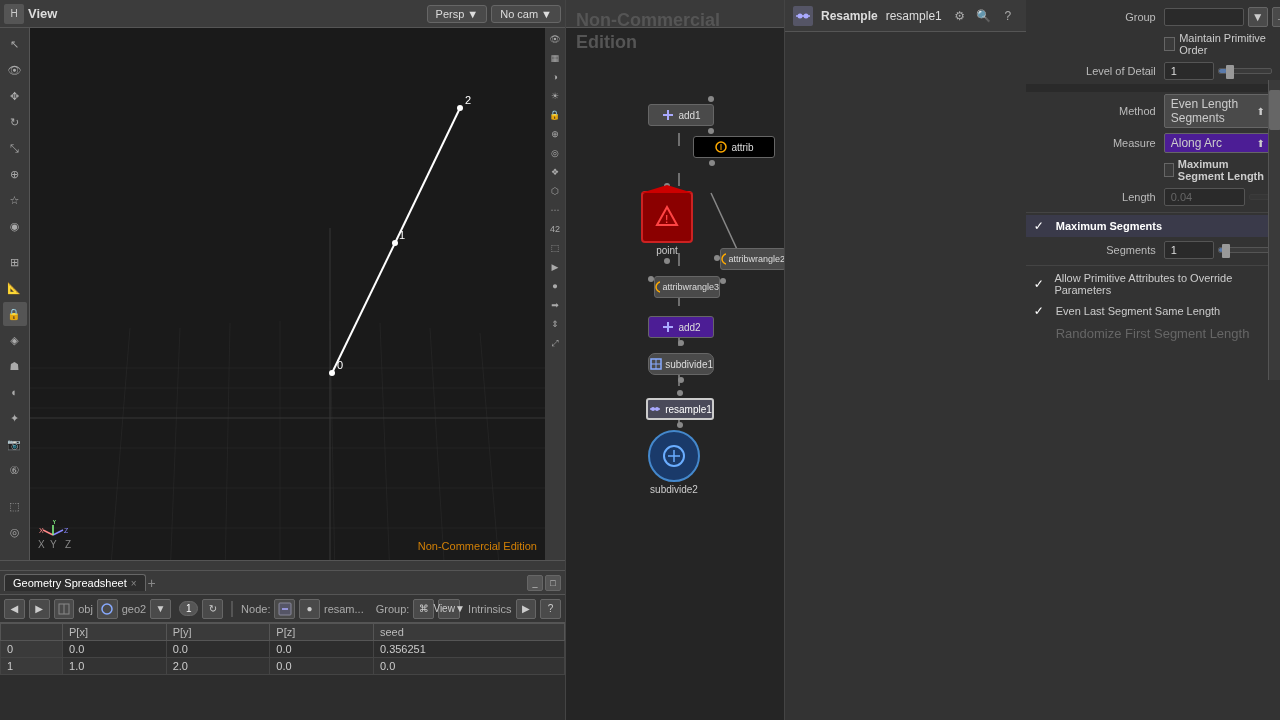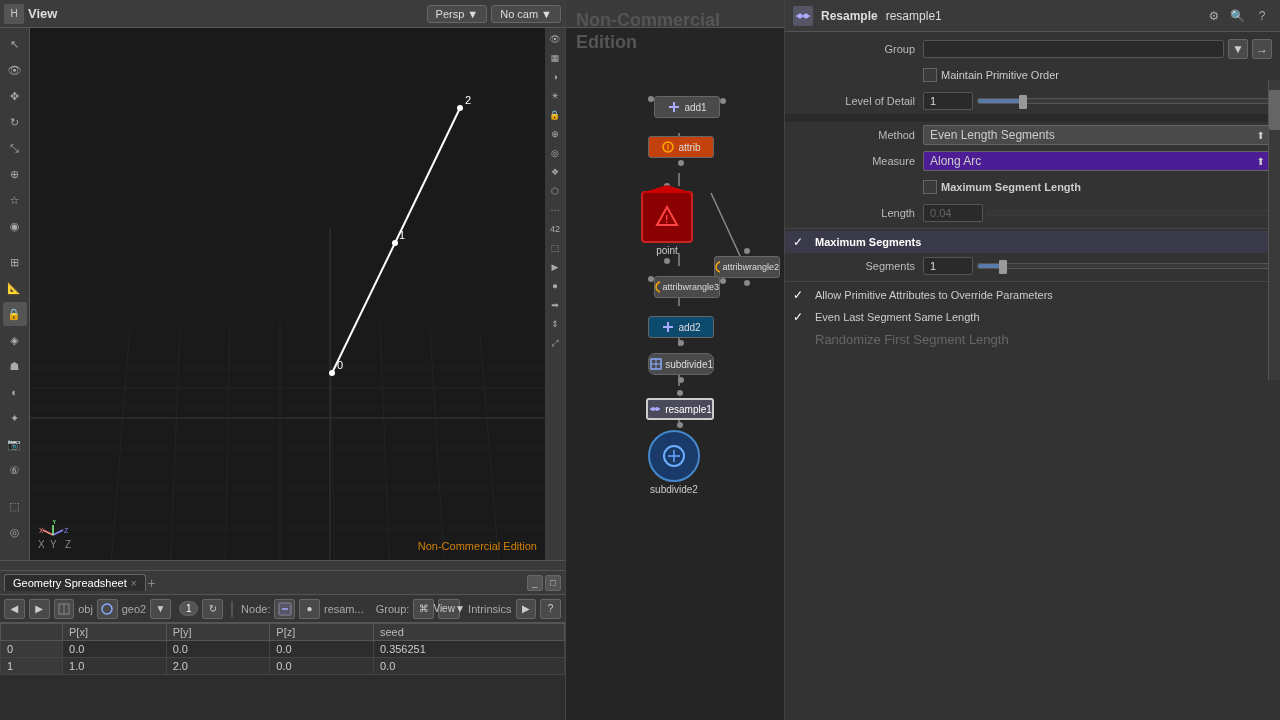--- a/index.html
+++ b/index.html
@@ -47,21 +47,21 @@
     .spreadsheet-table td { border: 1px solid #444; padding: 2px 6px; color: #ccc; background: #2d2d2d; }
     .spreadsheet-table tr:nth-child(even) td { background: #333; }
     .row-index { color: #888; background: #3a3a3a !important; }
 
     
     .middle-panel { width: 220px; height: 720px; background: #252525; position: relative; overflow: hidden; border-left: 1px solid #444; border-right: 1px solid #444; }
     .middle-header { height: 28px; background: #3a3a3a; border-bottom: 1px solid #555; display: flex; align-items: center; padding: 0 8px; }
     .watermark-mid { position: absolute; top: 10px; left: 10px; color: #555; font-size: 18px; font-weight: bold; line-height: 1.2; pointer-events: none; }
 
     
-    .right-panel { width: 495px; height: 720px; background: #333; display: flex; flex-direction: column; }
+    .right-panel { width: 495px; height: 720px; background: #333; display: flex; flex-direction: row; }
     .right-header { height: 32px; background: #3a3a3a; display: flex; align-items: center; padding: 0 8px; gap: 8px; border-bottom: 1px solid #555; }
     .resample-icon { width: 20px; height: 20px; background: #556; border-radius: 2px; }
     .tab-label { color: #ddd; font-size: 12px; font-weight: bold; }
     .node-name { color: #ddd; font-size: 12px; }
     .header-icons { margin-left: auto; display: flex; gap: 4px; }
     .hdr-icon { width: 20px; height: 20px; display: flex; align-items: center; justify-content: center; color: #aaa; font-size: 12px; cursor: pointer; }
 
     .properties-body { flex: 1; overflow-y: auto; padding: 4px 0; }
     .prop-row { display: flex; align-items: center; min-height: 26px; padding: 2px 8px; }
     .prop-label { width: 130px; text-align: right; padding-right: 8px; color: #bbb; font-size: 11px; flex-shrink: 0; }
@@ -314,36 +314,36 @@
         <line x1="113" y1="225" x2="113" y2="238" stroke="#888" stroke-width="1.5"></line>
         <line x1="113" y1="265" x2="113" y2="278" stroke="#888" stroke-width="1.5"></line>
         <line x1="113" y1="305" x2="113" y2="318" stroke="#888" stroke-width="1.5"></line>
         <line x1="113" y1="345" x2="113" y2="358" stroke="#888" stroke-width="1.5"></line>
         <line x1="113" y1="385" x2="113" y2="395" stroke="#888" stroke-width="1.5"></line>
 
         <line x1="145" y1="165" x2="175" y2="230" stroke="#888" stroke-width="1.5"></line>
       </svg>
 
       <div style="position:absolute; top:68px; left:82px; display:flex; align-items:center; gap:6px;">
-        <div style="display:flex; flex-direction:row; align-items:flex-start;">
+        <div style="display:flex; flex-direction:column; align-items:flex-end;">
           <div style="width:6px; height:6px; border-radius:50%; background:#888; margin-bottom:2px;"></div>
           <div style="width:66px; height:22px; background:#4a4a4a; border:1px solid #666; border-radius:3px; display:flex; align-items:center; justify-content:center;">
             <svg width="14" height="14" xmlns="http://www.w3.org/2000/svg">
                 <rect x="2" y="6" width="10" height="2" fill="#aaf"></rect>
                 <rect x="6" y="2" width="2" height="10" fill="#aaf"></rect>
               </svg>
             <span style="font-size:10px; color:#ddd; margin-left:3px;">add1</span>
           </div>
           <div style="width:6px; height:6px; border-radius:50%; background:#888; margin-top:2px;"></div>
         </div>
       </div>
 
       <div style="position:absolute; top:108px; left:82px; display:flex; align-items:center;">
         <div style="display:flex; flex-direction:column; align-items:center;">
-          <div style="width:66px; height:22px; background:#c2410c; border:1px solid #666; border-radius:3px; display:flex; align-items:center; justify-content:center;">
+          <div style="width:82px; height:22px; background:#000000; border:1px solid #666; border-radius:3px; display:flex; align-items:center; justify-content:center;margin-left:45px;">
             <svg width="14" height="14" xmlns="http://www.w3.org/2000/svg">
                 <circle cx="7" cy="7" r="5" fill="none" stroke="#fa0" stroke-width="1.5"></circle>
                 <line x1="7" y1="4" x2="7" y2="10" stroke="#fa0" stroke-width="1"></line>
               </svg>
             <span style="font-size:10px; color:#ddd; margin-left:3px;">attrib</span>
           </div>
           <div style="width:6px; height:6px; border-radius:50%; background:#888; margin-top:2px;"></div>
         </div>
       </div>
 
@@ -356,21 +356,21 @@
               <polygon points="12,2 22,20 2,20" fill="none" stroke="#ff4444" stroke-width="2"></polygon>
               <text x="10" y="18" fill="#ff4444" font-size="10" font-weight="bold">!</text>
             </svg>
           </div>
           <span style="font-size:10px; color:#ccc; margin-top:2px;">point</span>
           <div style="width:6px; height:6px; border-radius:50%; background:#888; margin-top:2px;"></div>
         </div>
       </div>
 
       <div style="position:absolute; top:220px; left:148px;">
-        <div style="display:flex; flex-direction:column; align-items:center;">
+        <div style="display:flex; flex-direction:row; align-items:center;">
           <div style="width:6px; height:6px; border-radius:50%; background:#888; margin-bottom:2px;"></div>
           <div style="width:66px; height:22px; background:#4a4a4a; border:1px solid #666; border-radius:3px; display:flex; align-items:center; justify-content:center;">
             <svg width="12" height="12" xmlns="http://www.w3.org/2000/svg">
                 <circle cx="6" cy="6" r="5" fill="none" stroke="#fa0" stroke-width="1.5"></circle>
               </svg>
             <span style="font-size:9px; color:#ddd; margin-left:2px;">attribwrangle2</span>
           </div>
           <div style="width:6px; height:6px; border-radius:50%; background:#888; margin-top:2px;"></div>
         </div>
       </div>
@@ -383,21 +383,21 @@
                 <circle cx="6" cy="6" r="5" fill="none" stroke="#fa0" stroke-width="1.5"></circle>
               </svg>
             <span style="font-size:9px; color:#ddd; margin-left:2px;">attribwrangle3</span>
           </div>
           <div style="width:6px; height:6px; border-radius:50%; background:#888; margin-top:2px;"></div>
         </div>
       </div>
 
       <div style="position:absolute; top:288px; left:82px;">
         <div style="display:flex; flex-direction:column; align-items:center;">
-          <div style="width:66px; height:22px; background:#0c4a6e; border:1px solid #666; border-radius:3px; display:flex; align-items:center; justify-content:center;">
+          <div style="width:66px; height:22px; background:#4c1d95; border:1px solid #666; border-radius:3px; display:flex; align-items:center; justify-content:center;">
             <svg width="14" height="14" xmlns="http://www.w3.org/2000/svg">
                 <rect x="2" y="6" width="10" height="2" fill="#aaf"></rect>
                 <rect x="6" y="2" width="2" height="10" fill="#aaf"></rect>
               </svg>
             <span style="font-size:10px; color:#ddd; margin-left:3px;">add2</span>
           </div>
           <div style="width:6px; height:6px; border-radius:50%; background:#888; margin-top:2px;"></div>
         </div>
       </div>
 
@@ -522,21 +522,21 @@
         <div class="prop-label"></div>
         <div class="prop-control">
           <div class="prop-checkbox" style="border:1px solid #666; background:#3a3a3a;"></div>
           <span class="prop-checkbox-label" style="font-weight:bold;">Maximum Segment Length</span>
         </div>
       </div>
 
       <div class="prop-row">
         <div class="prop-label">Length</div>
         <div class="prop-control">
-          <input type="text" class="prop-input" style="width: 60px; color: rgb(102, 102, 102);" value="0.04">
+          <input type="text" class="prop-input" style="width: 81px; color: rgb(102, 102, 102);" value="0.04">
           <div style="flex:1; height:6px; background:#3a3a3a; border:1px solid #444; border-radius:2px; opacity:0.5;">
           </div>
         </div>
       </div>
 
       <div style="height:1px; background:#444; margin:2px 0;"></div>
 
       <div style="background:#3a3a4a; padding:4px 8px; display:flex; align-items:center; gap:6px;">
         <span style="width:16px; color:#fff; font-size:12px;">✓</span>
         <span style="font-weight:bold; color:#fff; font-size:11px;">Maximum Segments</span>

